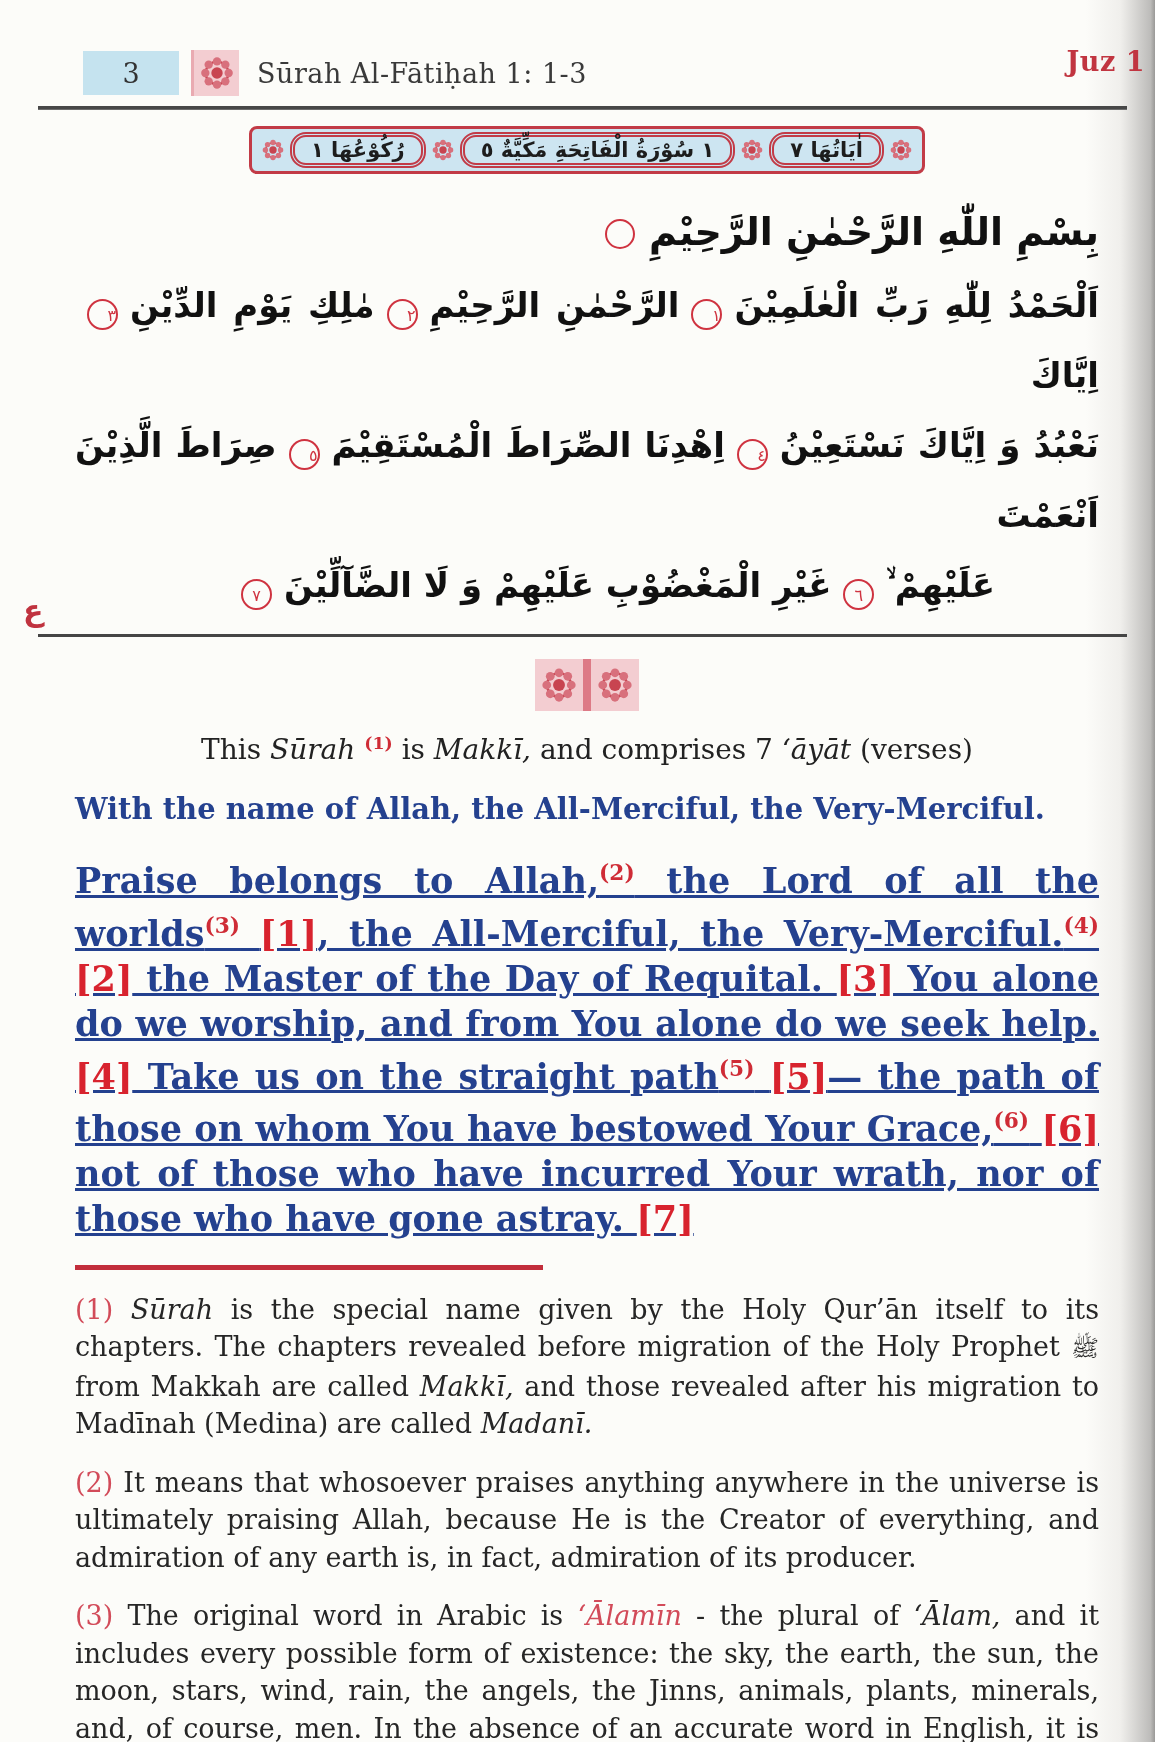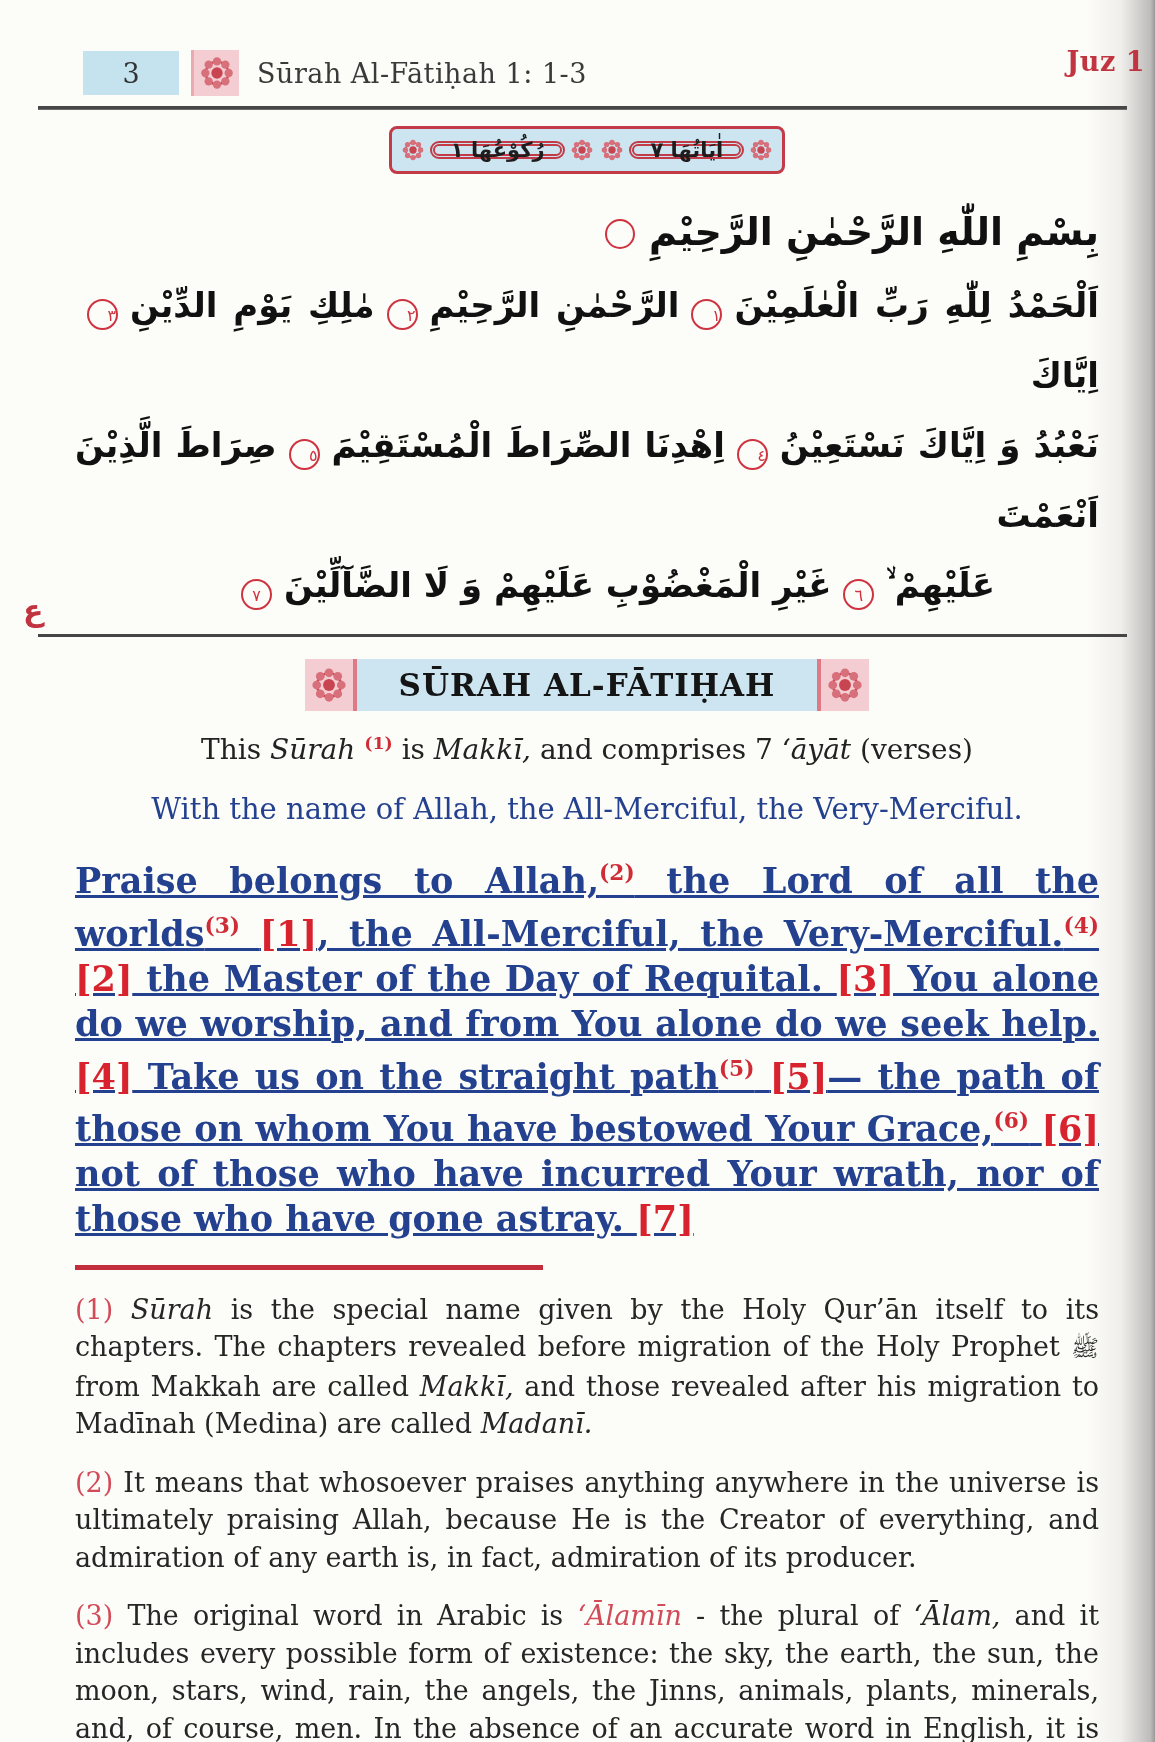--- a/index.html
+++ b/index.html
@@ -16,21 +16,21 @@
   .hdr-rosette{width:48px;height:46px;background:#f3cdd1;margin-left:12px;display:flex;align-items:center;justify-content:center;border-left:3px solid #e9aab1;}
   .hdr-title{font-size:27px;color:#3a3a3a;margin-left:18px;letter-spacing:.5px;}
   .juz{position:absolute;right:-46px;top:-4px;color:#c13540;font-weight:bold;font-size:27px;letter-spacing:.5px;margin-left:40px;}
   .double-rule{margin:10px -28px 0 -37px;height:3px;border-top:3px solid #474747;border-bottom:1px solid #6c6c6c;}
   
   .band-wrap{display:flex;justify-content:center;margin-top:16px;}
   .band{direction:rtl;background:#cde5f1;border:3px solid #c23b47;border-radius:8px;
     display:flex;align-items:center;gap:4px;padding:4px 8px;height:48px;}
   .cartouche{border:5px double #c23b47;border-radius:16px;background:#cde5f1;
     padding:1px 16px;font-family:"DejaVu Sans",sans-serif;font-weight:bold;font-size:21px;color:#1d1d1d;
-    height:18px;display:flex;align-items:center;white-space:nowrap;}
+    height:36px;display:flex;align-items:center;white-space:nowrap;}
   
   .arabic{direction:rtl;font-family:"DejaVu Sans",sans-serif;font-weight:bold;color:#111;}
   .bismillah{text-align:right;font-size:38px;margin-top:26px;line-height:64px;}
   .ayah-line{font-size:34px;line-height:70px;text-align:justify;-moz-text-align-last:justify;text-align-last:justify;}
   .ayah-line.first{margin-top:6px;}
   .ayah-line.last{text-align:center;text-align-last:center;position:relative;padding-left:110px;padding-right:60px;}
   .seg-num{display:inline-block;width:31px;height:31px;line-height:29px;border:2px solid #cf3340;border-radius:50%;
     color:#cf3340;font-size:16px;text-align:center;vertical-align:-4px;margin:0 12px;font-weight:normal;background:transparent;}
   .empty-circle{display:inline-block;width:30px;height:30px;border:2.5px solid #cf3340;border-radius:50%;vertical-align:-4px;margin-right:14px;}
   .ruku-marker{position:absolute;left:-52px;bottom:-6px;color:#c0333f;font-size:30px;font-weight:bold;line-height:1;}
@@ -38,21 +38,21 @@
   .divider2{margin:14px -28px 0 -37px;border-top:3px solid #454545;}
   .heading-row{display:flex;justify-content:center;margin-top:22px;}
   .heading-strip{display:flex;align-items:stretch;height:52px;}
   .head-rosette{width:52px;background:#f3cdd1;display:flex;align-items:center;justify-content:center;}
   .head-rosette.left{border-right:4px solid #dd7a86;}
   .head-rosette.right{border-left:4px solid #dd7a86;}
   .head-blue{background:#cde5f1;display:flex;align-items:center;justify-content:center;
     padding:0 42px;font-size:31px;font-weight:bold;letter-spacing:1px;color:#151515;}
   .opening{text-align:center;font-size:30px;margin-top:24px;color:#222;}
   .intro{text-align:center;font-size:28px;margin-top:22px;color:#222;}
-  .basmalah-en{text-align:center;font-size:29px;margin-top:26px;color:#24418f;font-weight:normal;}
+  .basmalah-en{text-align:left;font-size:29px;margin-top:26px;color:#24418f;font-weight:bold;}
   
   .translation{margin-top:24px;font-size:35px;line-height:45px;font-weight:bold;color:#24418f;text-align:justify;text-decoration:underline;}
   .seg-sup{color:#cf2c36;font-size:0.62em;vertical-align:super;font-weight:bold;}
   .seg-ref{color:#d8232e;font-weight:bold;}
   .seg-it{font-style:italic;}
   .seg-redit{font-style:italic;color:#d24b59;}
   .seg-marker{color:#d24b59;}
   .seg-sws{font-family:"DejaVu Sans",sans-serif;font-size:0.85em;}
   
   .fn-rule{margin-top:24px;width:468px;height:5px;background:#c22e3c;}
@@ -96,20 +96,21 @@
 
   <div class="band-wrap">
     <div class="band" data-name="surah-info-band">
       <svg class="flower-svg" data-name="band-rosette-icon" width="26" height="26" viewBox="0 0 24 24">
           <use href="#rosette"></use>
         </svg>
       <div class="cartouche" data-name="band-verses-cell">اٰيَاتُهَا ٧</div>
       <svg class="flower-svg" data-name="band-rosette-icon" width="26" height="26" viewBox="0 0 24 24">
           <use href="#rosette"></use>
         </svg>
+      <div class="cartouche" data-name="band-surah-name-cell">١ سُوْرَةُ الْفَاتِحَةِ مَكِّيَّةٌ ٥</div>
       <svg class="flower-svg" data-name="band-rosette-icon" width="26" height="26" viewBox="0 0 24 24">
           <use href="#rosette"></use>
         </svg>
       <div class="cartouche" data-name="band-ruku-cell">رُكُوْعُهَا ١</div>
       <svg class="flower-svg" data-name="band-rosette-icon" width="26" height="26" viewBox="0 0 24 24">
           <use href="#rosette"></use>
         </svg>
     </div>
   </div>
 
@@ -125,21 +126,20 @@
 
   <div class="divider2" data-name="section-rule"></div>
 
   <div class="heading-row">
     <div class="heading-strip" data-name="surah-heading-banner">
       <div class="head-rosette left" data-name="heading-rosette-icon">
         <svg class="flower-svg" width="42" height="42" viewBox="0 0 24 24">
             <use href="#rosette"></use>
           </svg>
       </div>
-      <div class="head-blue" data-name="surah-heading">SŪRAH AL-FĀTIḤAH</div>
       <div class="head-rosette right" data-name="heading-rosette-icon">
         <svg class="flower-svg" width="42" height="42" viewBox="0 0 24 24">
             <use href="#rosette"></use>
           </svg>
       </div>
     </div>
   </div>
 
   <div class="intro" data-name="surah-intro-line"><span class="seg-text" data-name="text-segment">This </span><span class="seg-it" data-name="text-segment">Sūrah</span><span class="seg-text" data-name="text-segment"> </span><span class="seg-sup" data-name="text-segment">(1)</span><span class="seg-text" data-name="text-segment"> is </span><span class="seg-it" data-name="text-segment">Makkī,</span><span class="seg-text" data-name="text-segment"> and comprises 7 </span><span class="seg-it" data-name="text-segment">‘āyāt</span><span class="seg-text" data-name="text-segment"> (verses)</span></div>
   <div class="basmalah-en" data-name="basmalah-translation">With the name of Allah, the All-Merciful, the Very-Merciful.</div>

